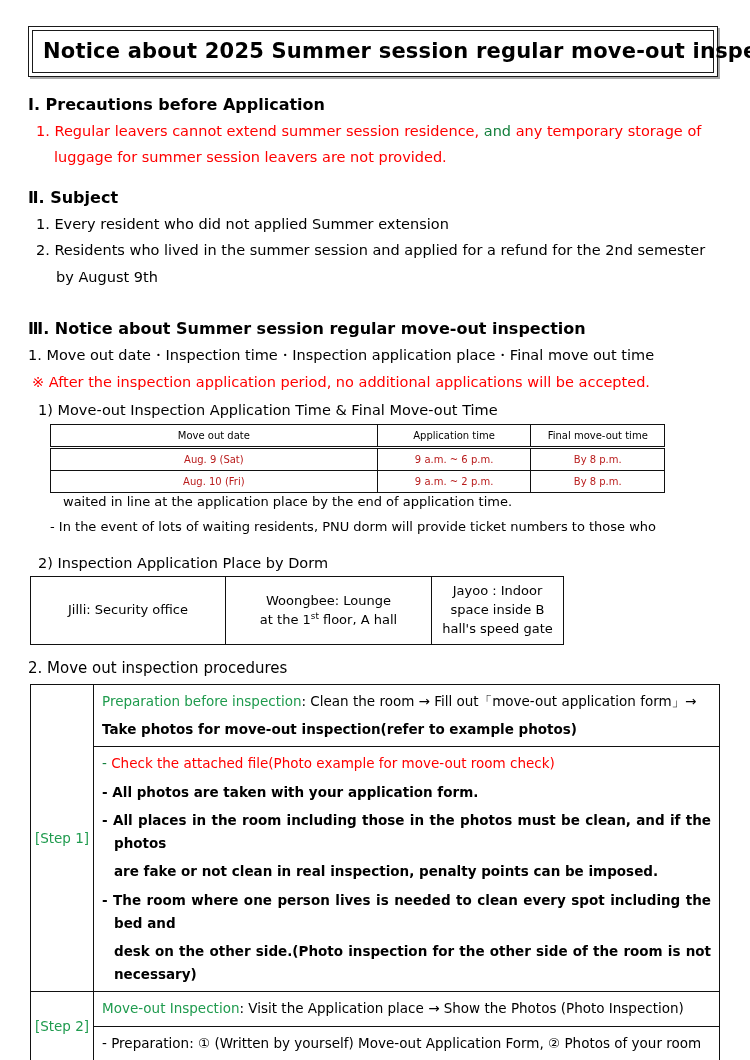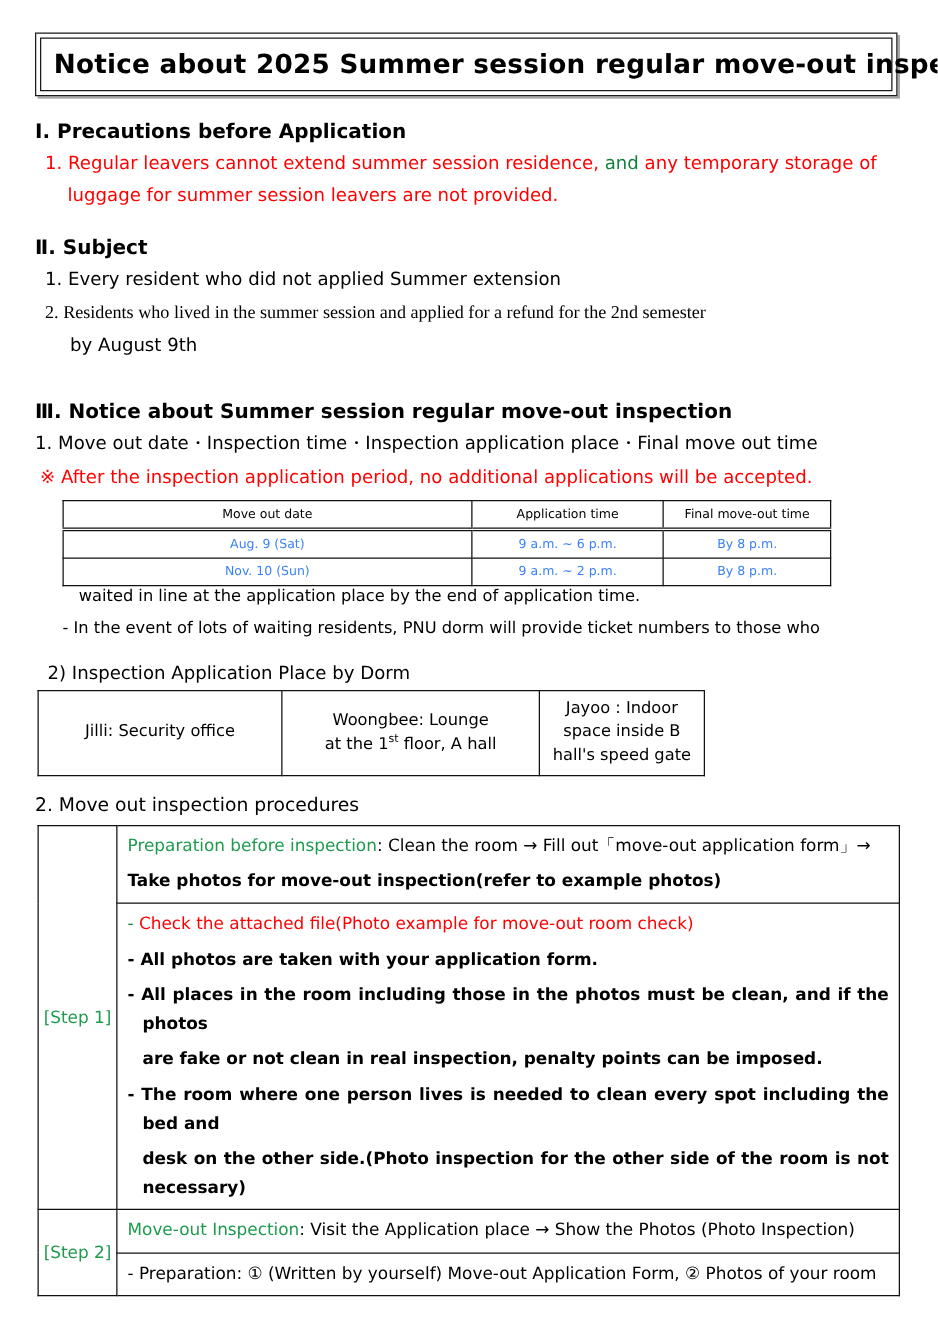--- a/index.html
+++ b/index.html
@@ -68,21 +68,21 @@
   }
   .small-line {
     font-size: 13px;
     line-height: 1.62;
     margin: 4px 0 4px 22px;
     padding-left: 13px;
     text-indent: -13px;
   }
   .red { color: #ff0000; }
   .green { color: #1f9b4e; }
-  .blue { color: #3b82f6; }
+  .blue { color: #b91c1c; }
   .black { color: #15803d; }
   .just { text-align: justify; text-align-last: left; }
   sup { font-size: .68em; vertical-align: super; line-height: 0; }
 
   
   table {
     border-collapse: collapse;
     background: #fff;
   }
   .tbl-times {
@@ -162,45 +162,46 @@
     <span class="red">Regular leavers cannot extend summer session residence,</span>
     <span class="black">and</span>
     <span class="red">any temporary storage of</span>
   </div>
   <div class="line red" style="margin-left:26px;">luggage for summer session leavers are not provided.</div>
 
   <div class="sec-head">
     <span class="rn">Ⅱ</span><span>. Subject</span>
   </div>
   <div class="line" style="margin-left:8px;">1. Every resident who did not applied Summer extension</div>
-  <div class="line" style="margin-left:8px;font-family:Liberation Serif, serif;">2. Residents who lived in the summer session and applied for a refund for the 2nd semester</div>
+  <div class="line" style="margin-left:8px;">2. Residents who lived in the summer session and applied for a refund for the 2nd semester</div>
   <div class="line" style="margin-left:28px;">by August 9th</div>
 
   <div class="sec-head" style="margin-top:30px;">
     <span class="rn">Ⅲ</span><span>. Notice about Summer session regular move-out inspection</span>
   </div>
   <div class="line">1. Move out date・Inspection time・Inspection application place・Final move out time</div>
   <div class="line red" style="margin-left:4px;">※ After the inspection application period, no additional applications will be accepted.</div>
+  <div class="sub-head">1) Move-out Inspection Application Time &amp; Final Move-out Time</div>
 
   <table class="tbl-times">
     <thead>
       <tr>
         <th class="c1">Move  out  date</th>
         <th class="c2">Application  time</th>
         <th class="c3">Final  move-out  time</th>
       </tr>
     </thead>
     <tbody>
       <tr>
         <td class="blue">Aug. 9 (Sat)</td>
         <td class="blue">9 a.m. ~ 6 p.m.</td>
         <td class="blue">By 8 p.m.</td>
       </tr>
       <tr>
-        <td class="blue">Nov. 10 (Sun)</td>
+        <td class="blue">Aug. 10 (Fri)</td>
         <td class="blue">9 a.m. ~ 2 p.m.</td>
         <td class="blue">By 8 p.m.</td>
       </tr>
     </tbody>
   </table>
 
   <div class="small-line" style="text-indent:0;padding-left:13px;margin-top:-2px;">waited in line at the application place by the end of application time.</div>
   <div class="small-line just" style="width:660px;">- In the event of lots of waiting residents, PNU dorm will provide ticket numbers to those who</div>
 
   <div class="sub-head" style="margin-top:18px;">2) Inspection Application Place by Dorm</div>

